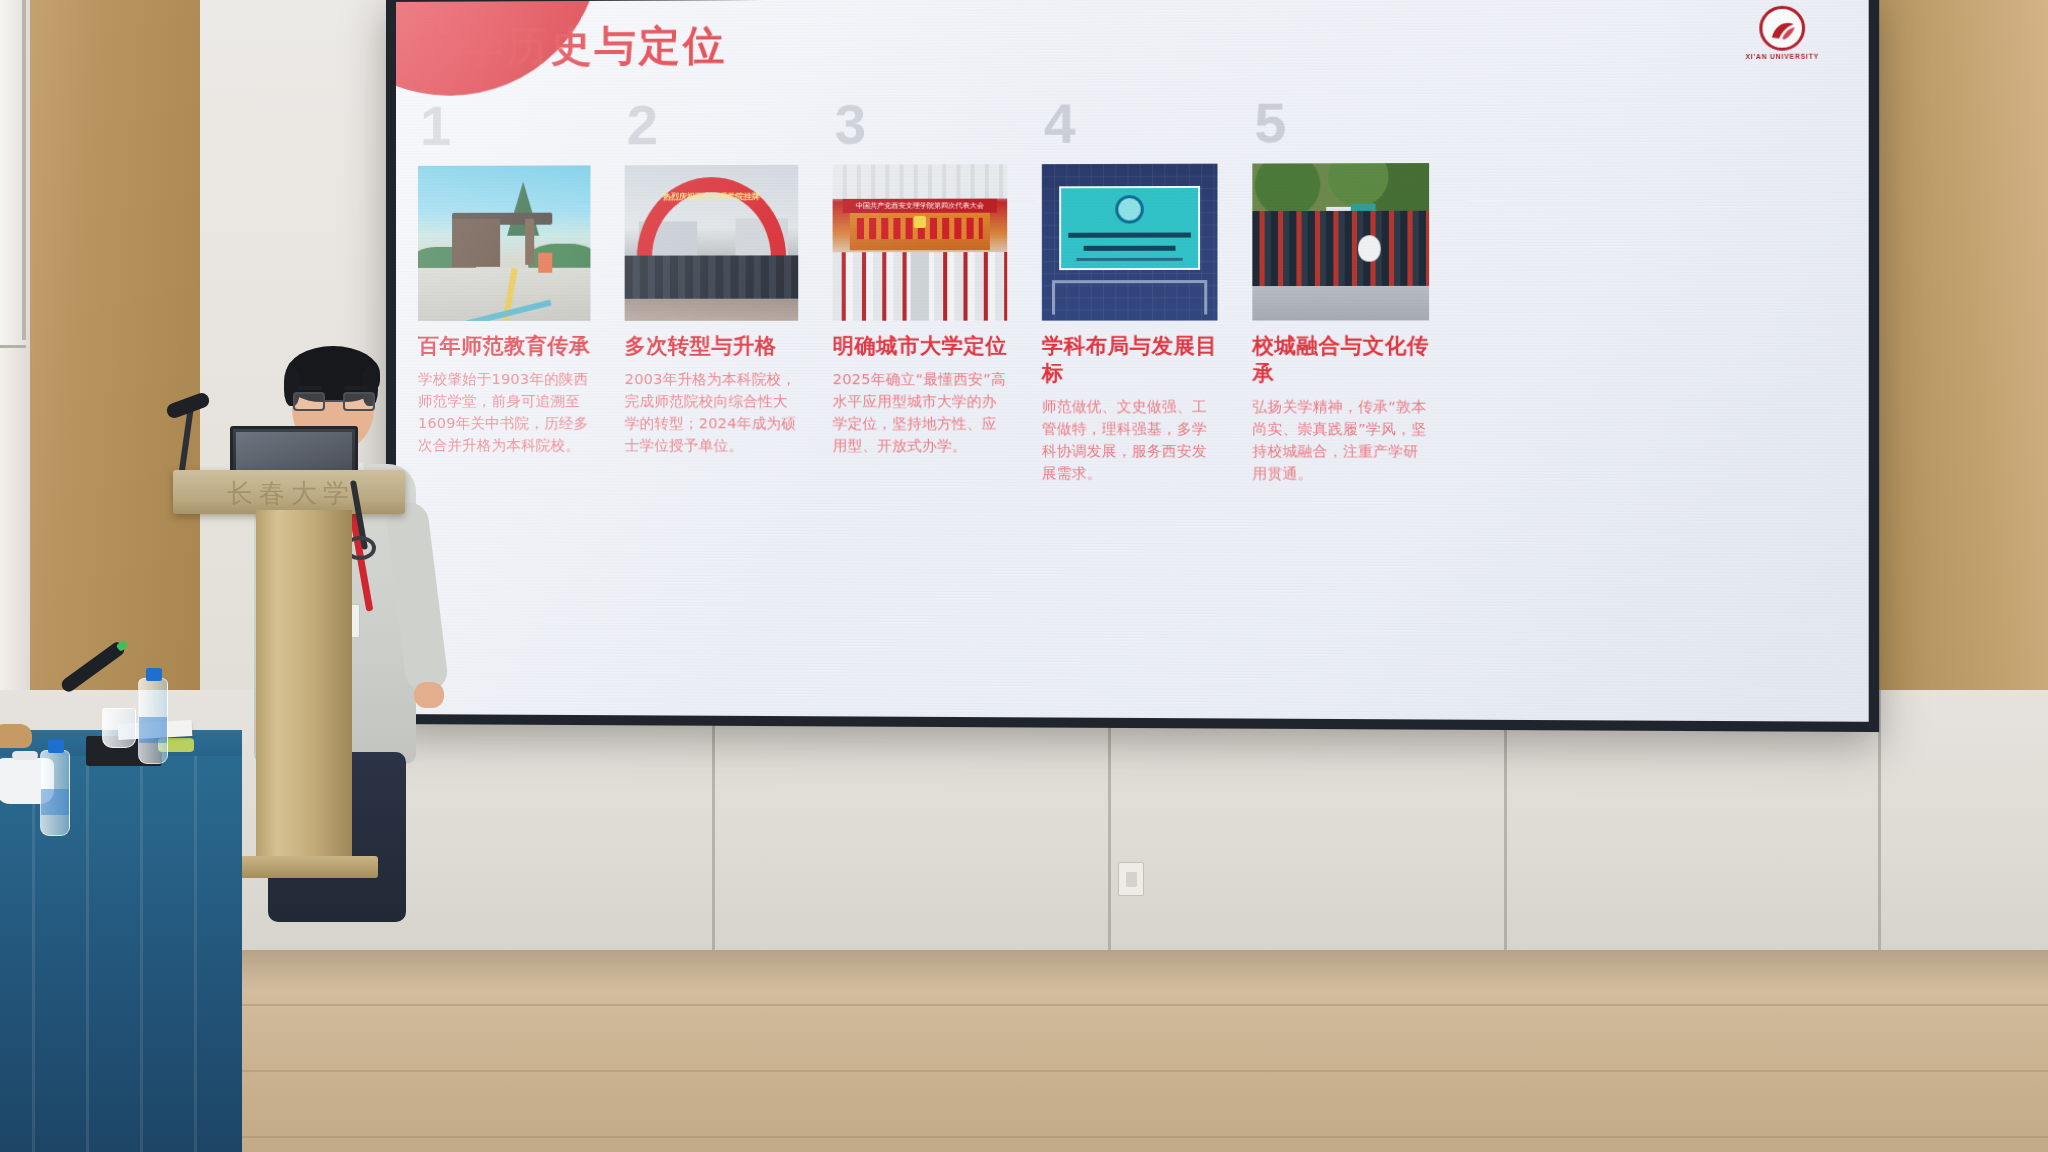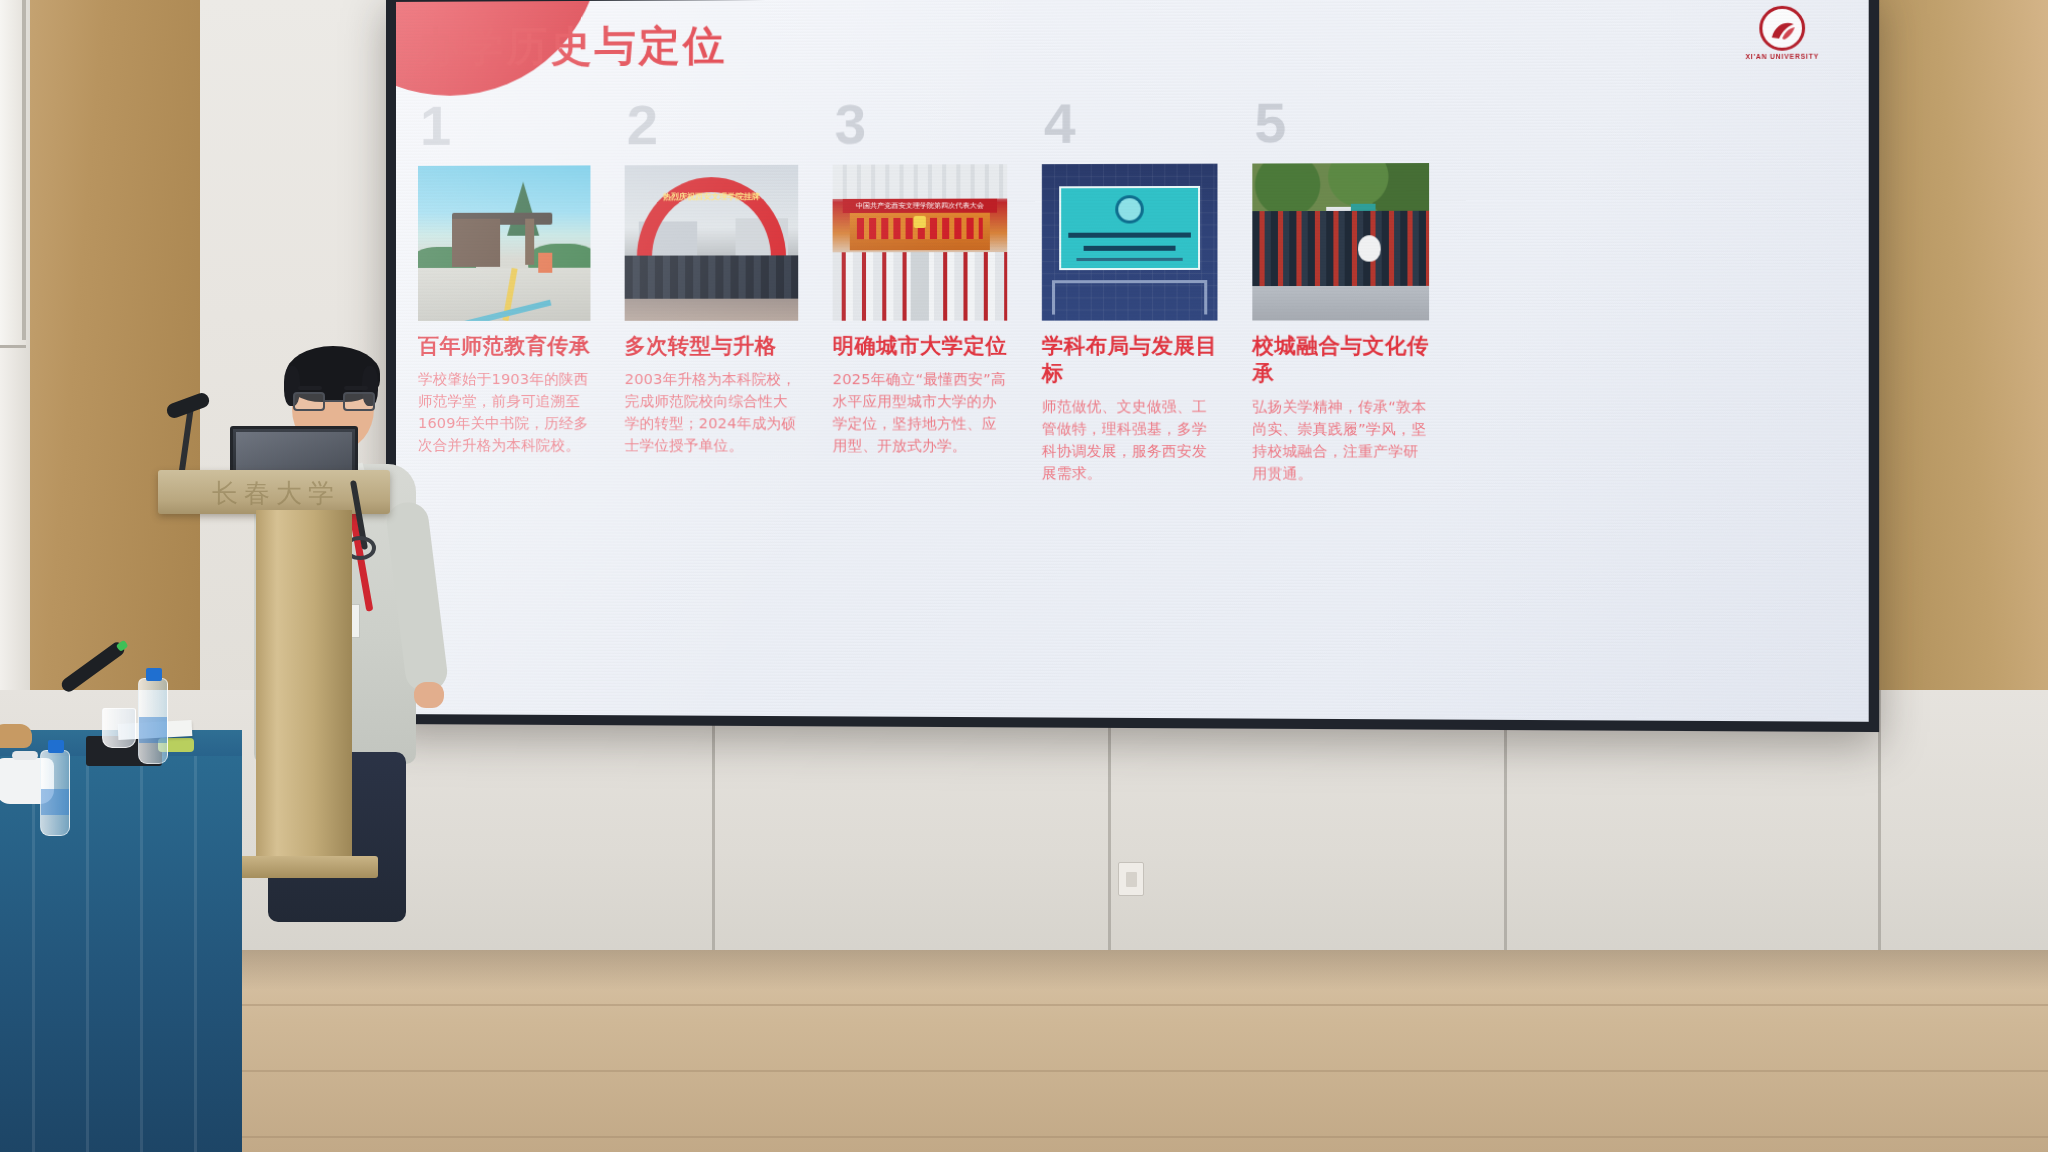--- a/index.html
+++ b/index.html
@@ -262,21 +262,21 @@
   .lanyard-r { position: absolute; left: 110px; top: 140px; width: 7px; height: 120px; background: #cf2630; transform: rotate(-10deg); border-radius: 3px; }
   .badge { position: absolute; left: 68px; top: 252px; width: 46px; height: 34px; background: #f0f1ef; border: 1px solid #c3c5c0; }
   .trousers { position: absolute; left: 22px; top: 400px; width: 138px; height: 170px; background: linear-gradient(180deg,#2b3346,#222936); border-radius: 10px; }
   .arm-r { position: absolute; left: 150px; top: 150px; width: 42px; height: 190px; background: #cfd2cc; border-radius: 20px; transform: rotate(-7deg); }
   .hand-r { position: absolute; left: 168px; top: 330px; width: 30px; height: 26px; background: #e2ae8d; border-radius: 12px; }
 
   .podium {
     position: absolute; left: 158px; top: 470px; width: 232px; height: 420px;
   }
   .podium-top {
-    position: absolute; left: 0; top: 0; width: 232px; height: 44px;
+    position: absolute; left: 15px; top: 0; width: 232px; height: 44px;
     background: linear-gradient(180deg,#cdbf9c 0%, #b9a77f 70%, #a7946b 100%);
     border-radius: 3px;
     box-shadow: 0 3px 7px rgba(60,50,30,.35);
   }
   .podium-body {
     position: absolute; left: 98px; top: 40px; width: 96px; height: 352px;
     background: linear-gradient(90deg,#b79f6d 0%, #d6c193 22%, #c2ab78 60%, #9d8757 100%);
   }
   .podium-foot {
     position: absolute; left: 74px; top: 386px; width: 146px; height: 22px;

